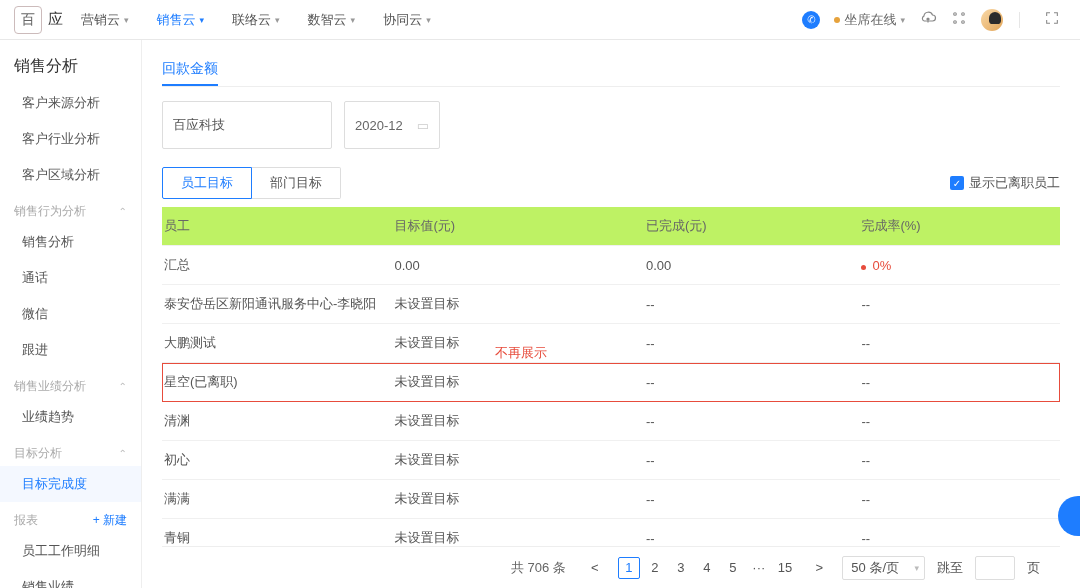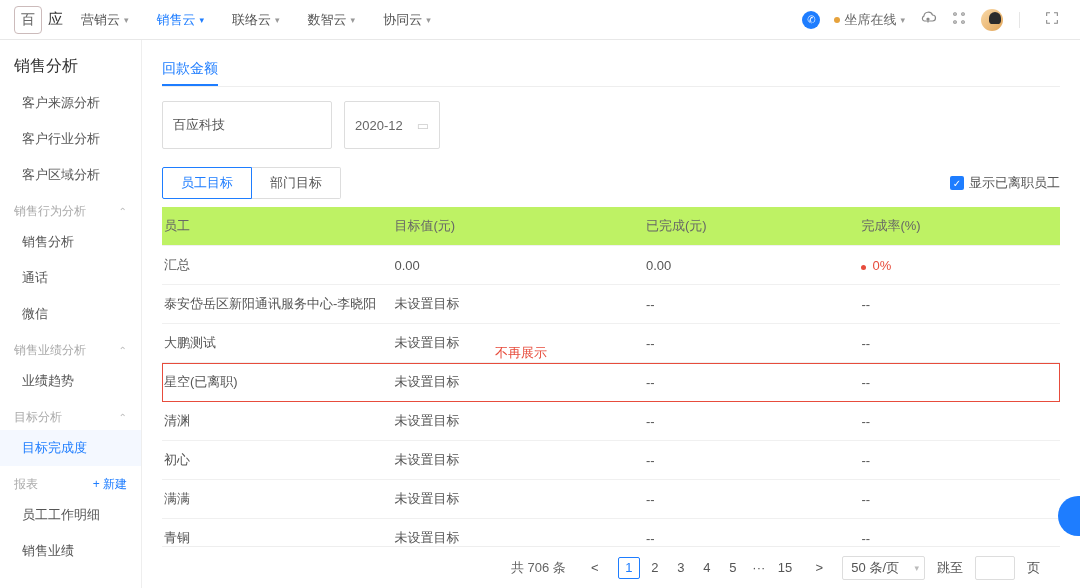--- a/index.html
+++ b/index.html
@@ -139,20 +139,21 @@
       <div class="sb-item">客户来源分析</div>
       <div class="sb-item">客户行业分析</div>
       <div class="sb-item">客户区域分析</div>
       <div class="sb-group-title">
         <span>销售行为分析</span>
         <span class="sb-caret">⌃</span>
       </div>
       <div class="sb-item">销售分析</div>
       <div class="sb-item">通话</div>
       <div class="sb-item">微信</div>
+      <div class="sb-item">跟进</div>
       <div class="sb-group-title">
         <span>销售业绩分析</span>
         <span class="sb-caret">⌃</span>
       </div>
       <div class="sb-item">业绩趋势</div>
       <div class="sb-group-title">
         <span>目标分析</span>
         <span class="sb-caret">⌃</span>
       </div>
       <div class="sb-item active">目标完成度</div>

